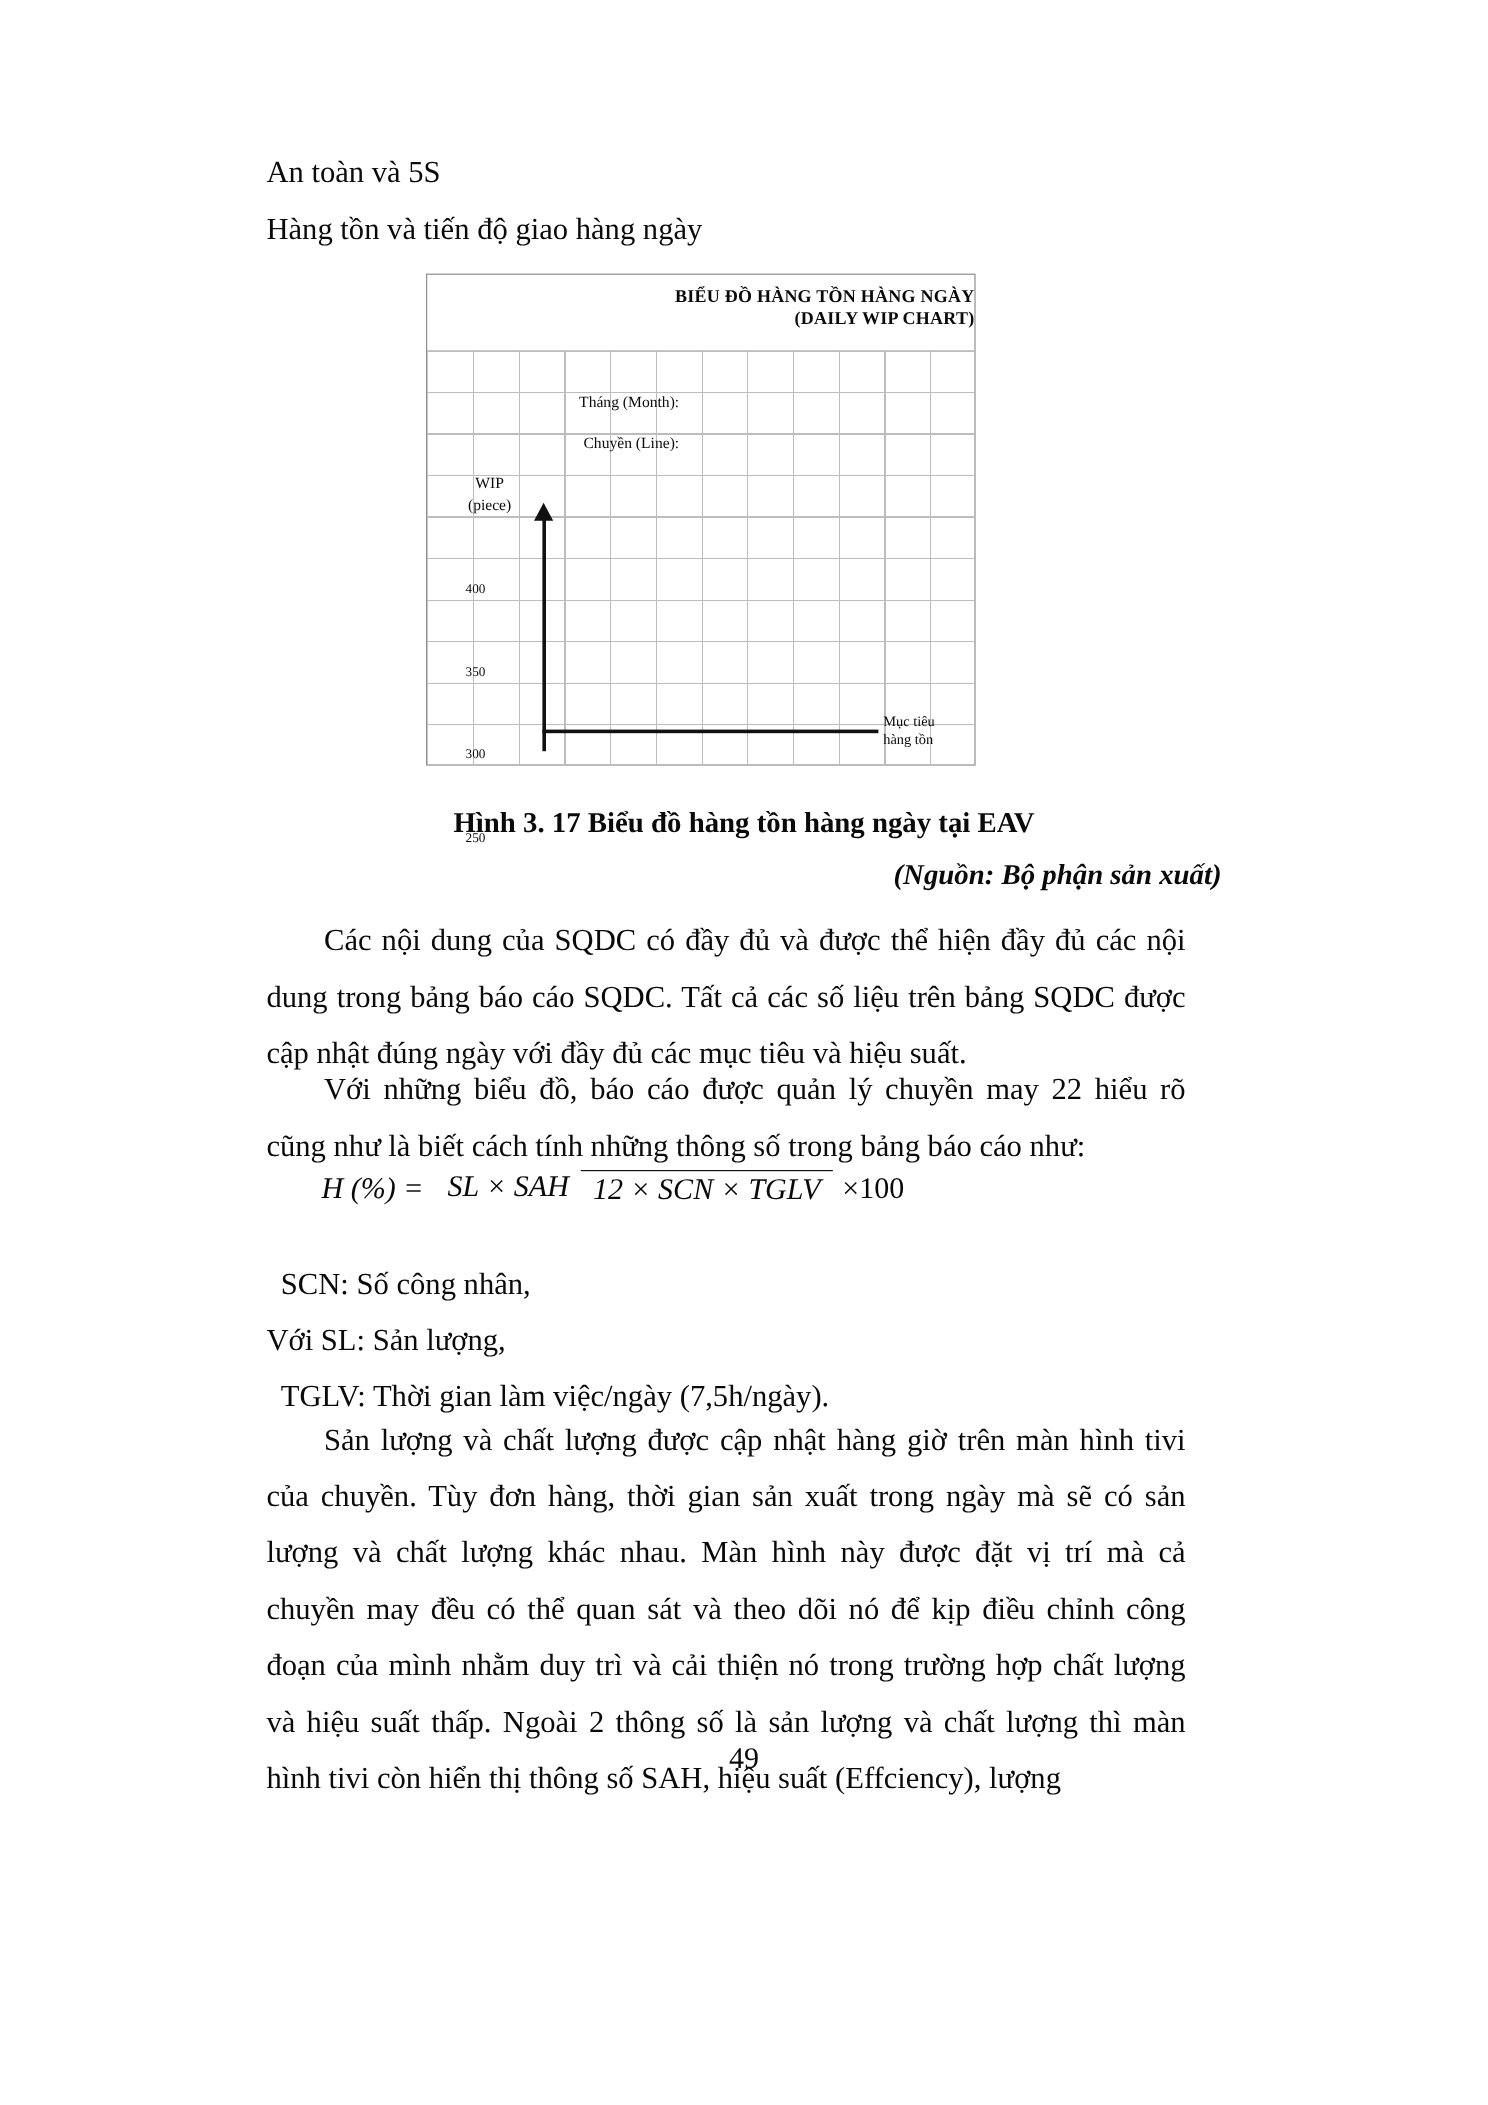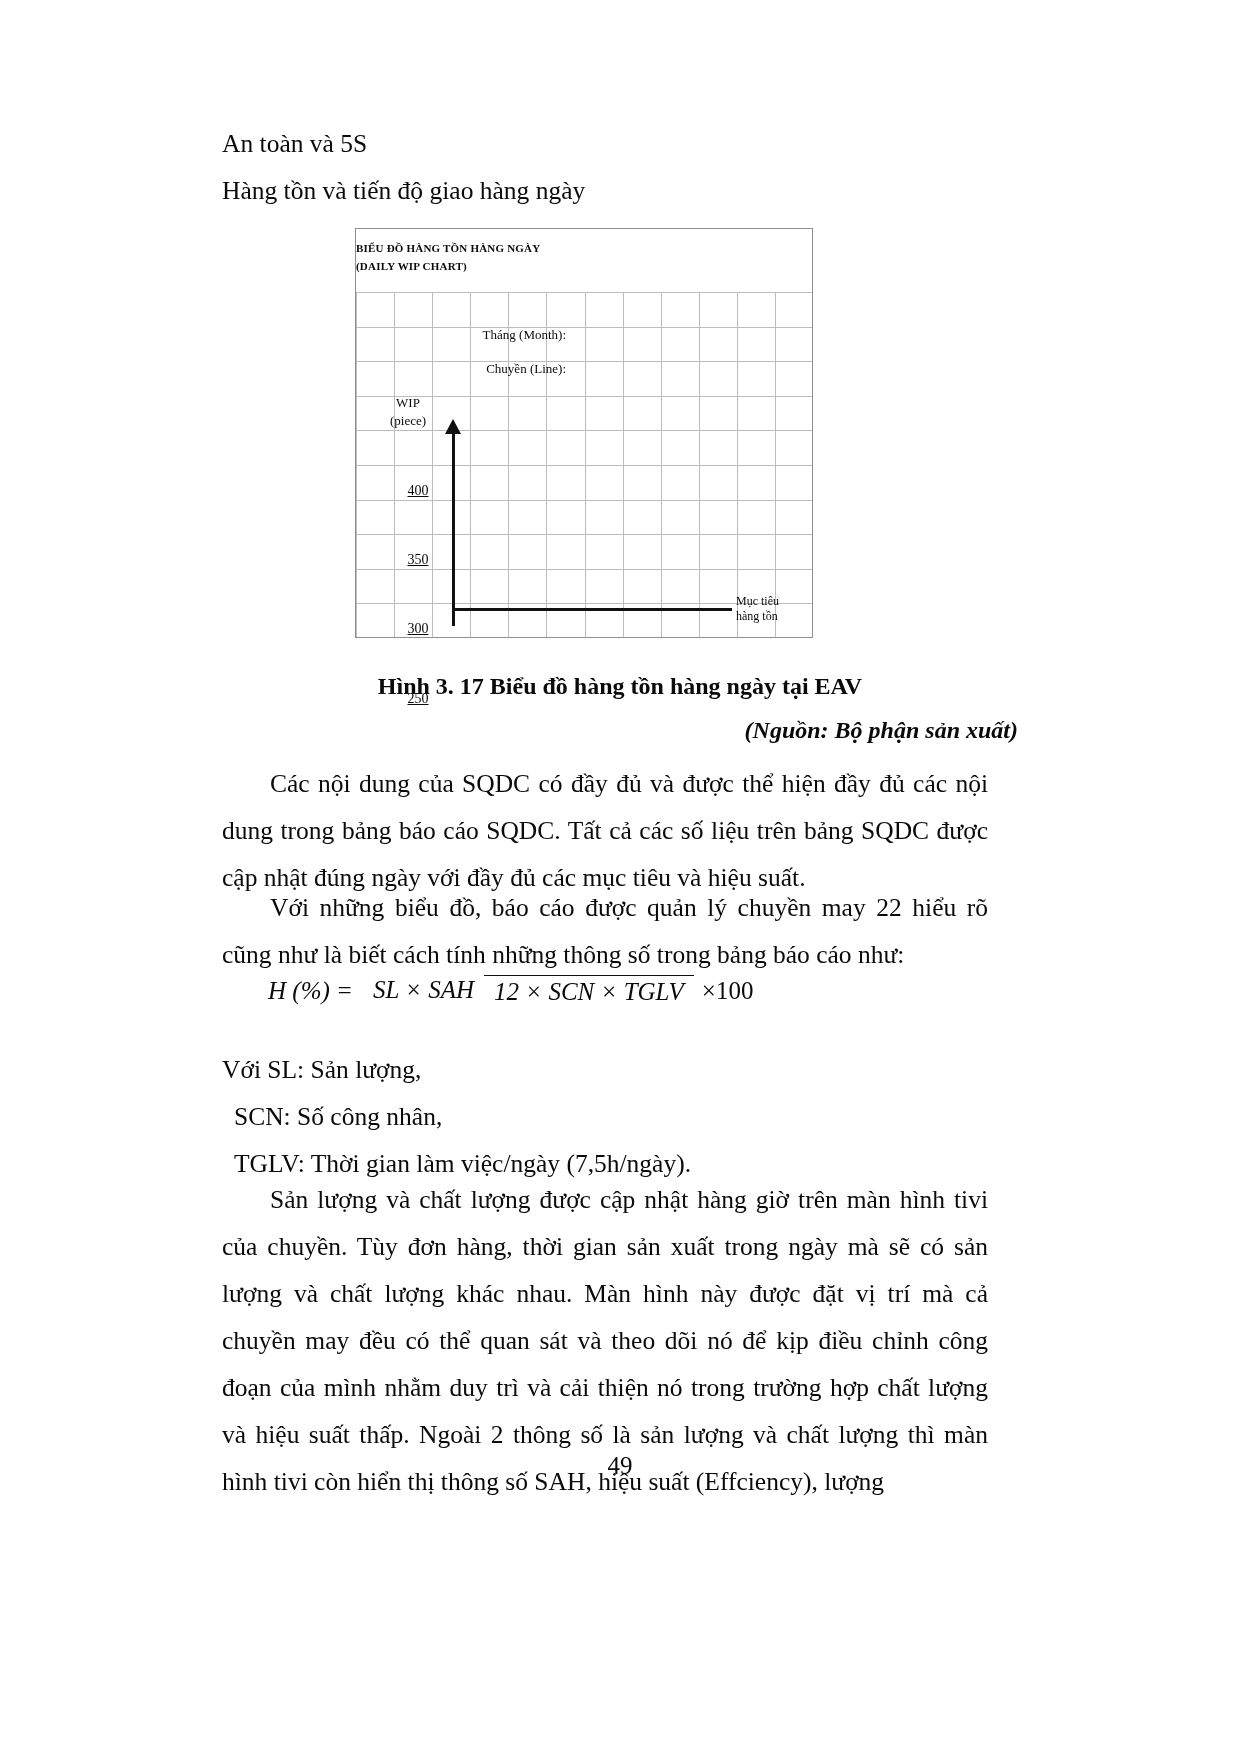--- a/index.html
+++ b/index.html
@@ -69,23 +69,23 @@
     width: 100%;
     height: 1px;
     background: #bdbdbd;
   }
 
   .chart-title {
     position: absolute;
     left: 0;
     top: 10px;
     width: 100%;
-    text-align: left;
+    text-align: right;
     font-weight: bold;
-    font-size: 11px;
+    font-size: 15px;
     line-height: 18px;
     letter-spacing: 0.2px;
   }
 
   .field-month {
     position: absolute;
     left: 0;
     top: 98px;
     width: 210px;
     text-align: right;
@@ -136,24 +136,23 @@
     left: 96px;
     top: 379px;
     width: 280px;
     height: 2.5px;
     background: #111;
   }
 
   .ytick {
     position: absolute;
     width: 60px;
-    text-align: center;
-    font-size: 14px;
+    text-align: left;
+    font-size: 11px;
     line-height: 14px;
-    text-decoration: underline;
   }
   .ytick-400 { left: 32px; top: 255px; }
   .ytick-350 { left: 32px; top: 324px; }
   .ytick-300 { left: 32px; top: 393px; }
   .ytick-250 { left: 32px; top: 463px; }
 
   .target-label {
     position: absolute;
     left: 380px;
     top: 365px;
@@ -306,22 +305,22 @@
   <div class="formula">
     <span class="lhs">H (%) =</span>
     <span class="frac">
       <span class="num">SL × SAH</span>
       <span class="den">12 × SCN × TGLV</span>
     </span>
     <span class="rhs">×100</span>
   </div>
 
   <div class="defs">
+    <div class="d indent">SCN: Số công nhân,</div>
     <div class="d">Với SL: Sản lượng,</div>
-    <div class="d indent">SCN: Số công nhân,</div>
     <div class="d indent">TGLV: Thời gian làm việc/ngày (7,5h/ngày).</div>
   </div>
 
   <div class="body-col block-p3">
     <p class="para">Sản lượng và chất lượng được cập nhật hàng giờ trên màn hình tivi của chuyền. Tùy đơn hàng, thời gian sản xuất trong ngày mà sẽ có sản lượng và chất lượng khác nhau. Màn hình này được đặt vị trí mà cả chuyền may đều có thể quan sát và theo dõi nó để kịp điều chỉnh công đoạn của mình nhằm duy trì và cải thiện nó trong trường hợp chất lượng và hiệu suất thấp. Ngoài 2 thông số là sản lượng và chất lượng thì màn hình tivi còn hiển thị thông số SAH, hiệu suất (Effciency), lượng</p>
   </div>
 
   <div class="page-number">49</div>
 
 </div>

